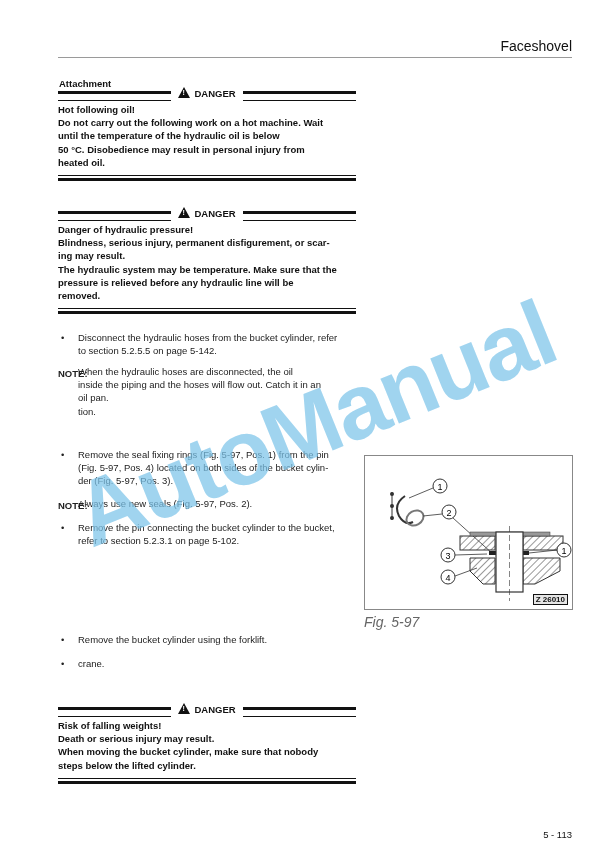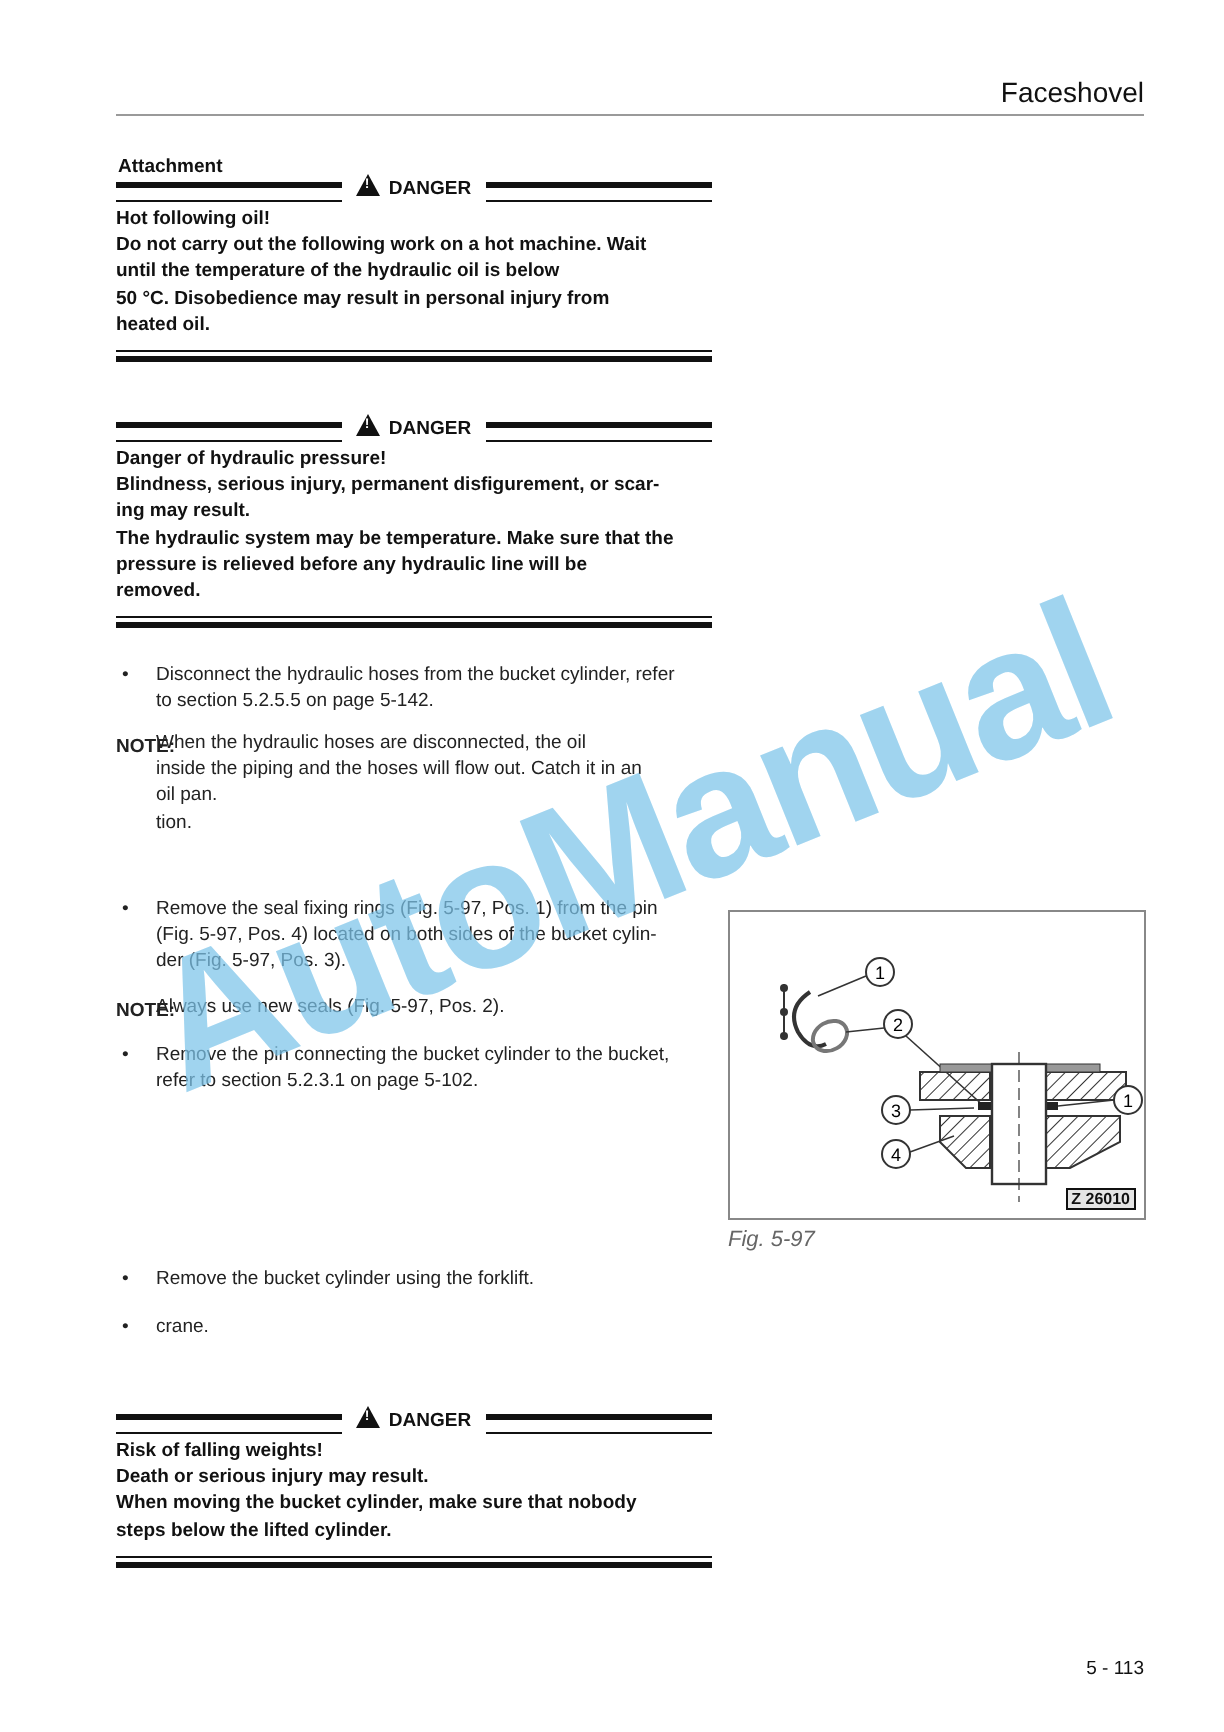--- a/index.html
+++ b/index.html
@@ -23,21 +23,21 @@
     .box-foot div { height:3px; background:#111; }
 
     .para { position:absolute; font-size:9.5px; line-height:13.2px; color:#222; }
     .bullet { left:58px; width:300px; padding-left:20px; box-sizing:border-box; }
     .bullet .dot { position:absolute; left:3px; top:0; }
     .note { left:58px; width:300px; }
     .note .nl { position:absolute; left:0; top:2px; font-weight:bold; }
     .note .nt { margin-left:20px; display:block; }
 
     .figure { position:absolute; left:364px; top:455px; width:209px; height:155px; border:1px solid #888; box-sizing:border-box; }
-    .figcap { position:absolute; left:364px; top:614px; font-size:11px; font-style:italic; color:#666; }
+    .figcap { position:absolute; left:364px; top:614px; font-size:14px; font-style:italic; color:#666; }
     .zcode { position:absolute; right:4px; bottom:4px; border:1px solid #111; font-size:8px; font-weight:bold; padding:0 2px; background:#e5e5e5; }
 
     .watermark { position:absolute; left:60px; top:290px; font-size:92px; font-weight:bold; color:#7cc4ea; opacity:0.72;
       transform:rotate(-22deg); transform-origin:left top; white-space:nowrap; letter-spacing:-2px; pointer-events:none; top:470px; }
     .pageno { position:absolute; right:40px; top:829px; font-size:9.5px; }
   </style>
 </head>
 <body>
 
 <div>

